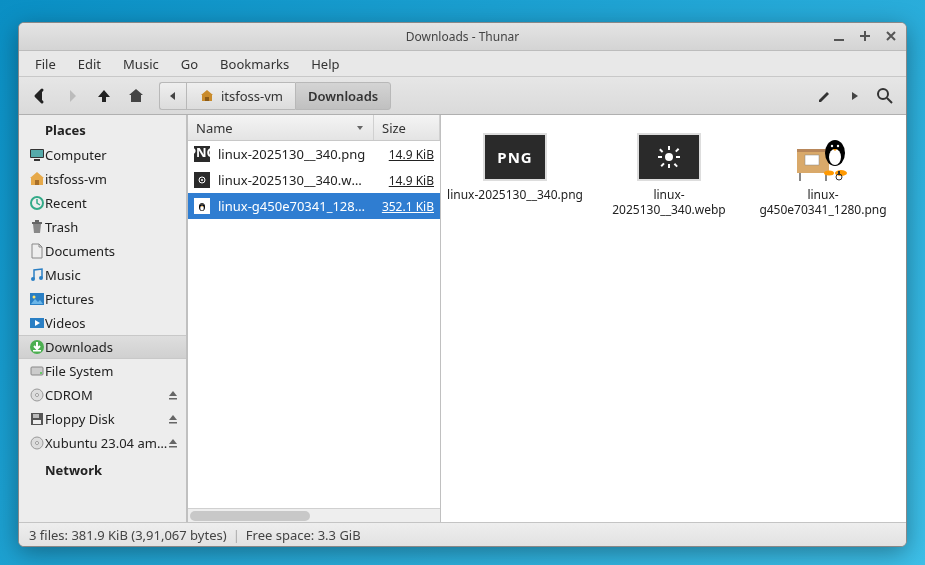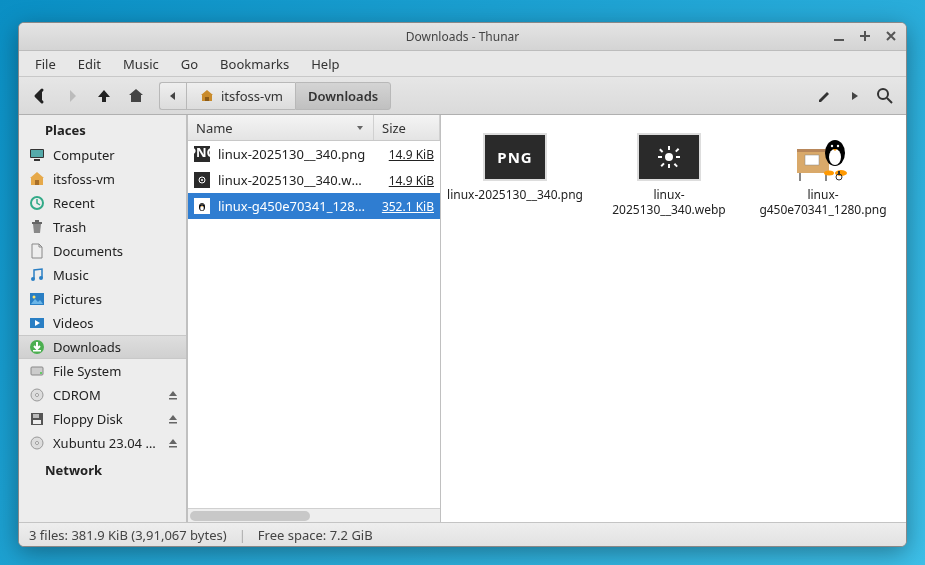--- a/index.html
+++ b/index.html
@@ -16,21 +16,21 @@
 .nav-btn.disabled { color:#aaa; cursor:default;}
 .pathbar { flex:1; display:flex; align-items:center; height:28px; margin-left:4px;}
 .path-seg { height:28px; display:flex; align-items:center; padding:0 12px; background:linear-gradient(#efefef,#dcdcdc); border:1px solid #b8b8b8; border-right:none; color:#333; cursor:pointer; gap:6px;}
 .path-seg.first{ border-top-left-radius:3px; border-bottom-left-radius:3px; padding:0 8px;}
 .path-seg.active{ background:linear-gradient(#d4d4d4,#c0c0c0); font-weight:600;}
 .path-seg:last-child{ border-right:1px solid #b8b8b8; border-top-right-radius:3px; border-bottom-right-radius:3px;}
 .tool-right { display:flex; gap:4px; align-items:center;}
 .body { flex:1; display:flex; background:#fff; overflow:hidden;}
 .sidebar { width: 168px; background:#ededed; border-right:1px solid #c0c0c0; overflow-y:auto; padding-bottom: 6px;}
 .places-hdr { padding:6px 8px 4px 26px; font-weight:bold; color:#222; }
-.side-item { display:flex; align-items:center; height:24px; padding:0 8px 0 10px; gap:8px; color:#222; cursor:pointer; position:relative;}
+.side-item { display:flex; align-items:center; height:24px; padding:0 8px 0 10px; color:#222; cursor:pointer; position:relative;}
 .side-item.active { background:linear-gradient(#dedede,#d0d0d0); border-top:1px solid #c8c8c8; border-bottom:1px solid #c8c8c8;}
 .side-icon { width:16px; height:16px; display:flex; align-items:center; justify-content:center; flex-shrink:0;}
 .side-item .eject { margin-left:auto; color:#666; font-size:11px;}
 .side-label { white-space:nowrap; overflow:hidden; text-overflow:ellipsis; }
 .panes { flex:1; display:flex; overflow:hidden; border-left:1px solid #c0c0c0;}
 .list-pane { width:253px; border-right:1px solid #c0c0c0; display:flex; flex-direction:column;}
 .col-hdr { display:flex; height:26px; background:linear-gradient(#f4f4f4,#e4e4e4); border-bottom:1px solid #c8c8c8;}
 .col { display:flex; align-items:center; padding:0 8px; color:#333; border-right:1px solid #d0d0d0; cursor:pointer;}
 .col.name{ flex:1; justify-content:space-between;}
 .col.size{ width:66px;}
@@ -39,21 +39,21 @@
 .row.selected{ background:#2f7dd1; color:#fff;}
 .row .rname{ flex:1; white-space:nowrap; overflow:hidden; text-overflow:ellipsis;}
 .row .rsize{ width:60px; text-align:right; font-size:12px;text-decoration:underline;}
 .thumb-ic{ width:16px; height:16px; flex-shrink:0;}
 .hbar{ height:14px; background:#eee; border-top:1px solid #d0d0d0; position:relative;}
 .hbar-thumb{ position:absolute; left:2px; top:2px; height:10px; width:120px; background:#c8c8c8; border-radius:5px;}
 .icon-pane{ flex:1; padding:18px 6px; display:flex; gap:18px; align-items:flex-start;}
 .icon-item{ width:136px; display:flex; flex-direction:column; align-items:center; gap:6px; cursor:pointer;}
 .thumb-box{ width:64px; height:48px; background:#2a2a2a; border:2px solid #ddd; display:flex; align-items:center; justify-content:center; color:#fff; font-weight:bold; font-size:15px; letter-spacing:1px;}
 .icon-label{ text-align:center; color:#222; font-size:12px; line-height:1.25; word-break:break-word;}
-.statusbar{ height:24px; background:linear-gradient(#eee,#e2e2e2); border-top:1px solid #c4c4c4; display:flex; align-items:center; padding:4px 10px; color:#444; font-size:12px; gap:8px;}
+.statusbar{ height:24px; background:linear-gradient(#eee,#e2e2e2); border-top:1px solid #c4c4c4; display:flex; align-items:center; padding:4px 10px; color:#444; font-size:12px; gap:2px;}
 .statusbar .sep{ color:#aaa; margin:0 4px;}
 svg { display:block; }
 .penguin-thumb{ width:64px; height:48px; position:relative;}
 </style>
 </head>
 <body>
 
 <div class="window">
   <div class="titlebar">
     <div class="title">Downloads - Thunar</div>
@@ -393,15 +393,15 @@
             </div>
             <div class="icon-label" style="white-space: pre-line;">linux-g450e70341_1280.png</div>
           </div>
         </div>
     </div>
   </div>
 
   <div class="statusbar">
     <span>3 files: 381.9 KiB (3,91,067 bytes)</span>
     <span class="sep">|</span>
-    <span>Free space: 7.2 GiB</span>
+    <span>Free space: 3.3 GiB</span>
   </div>
 </div>
 
 </body></html>

